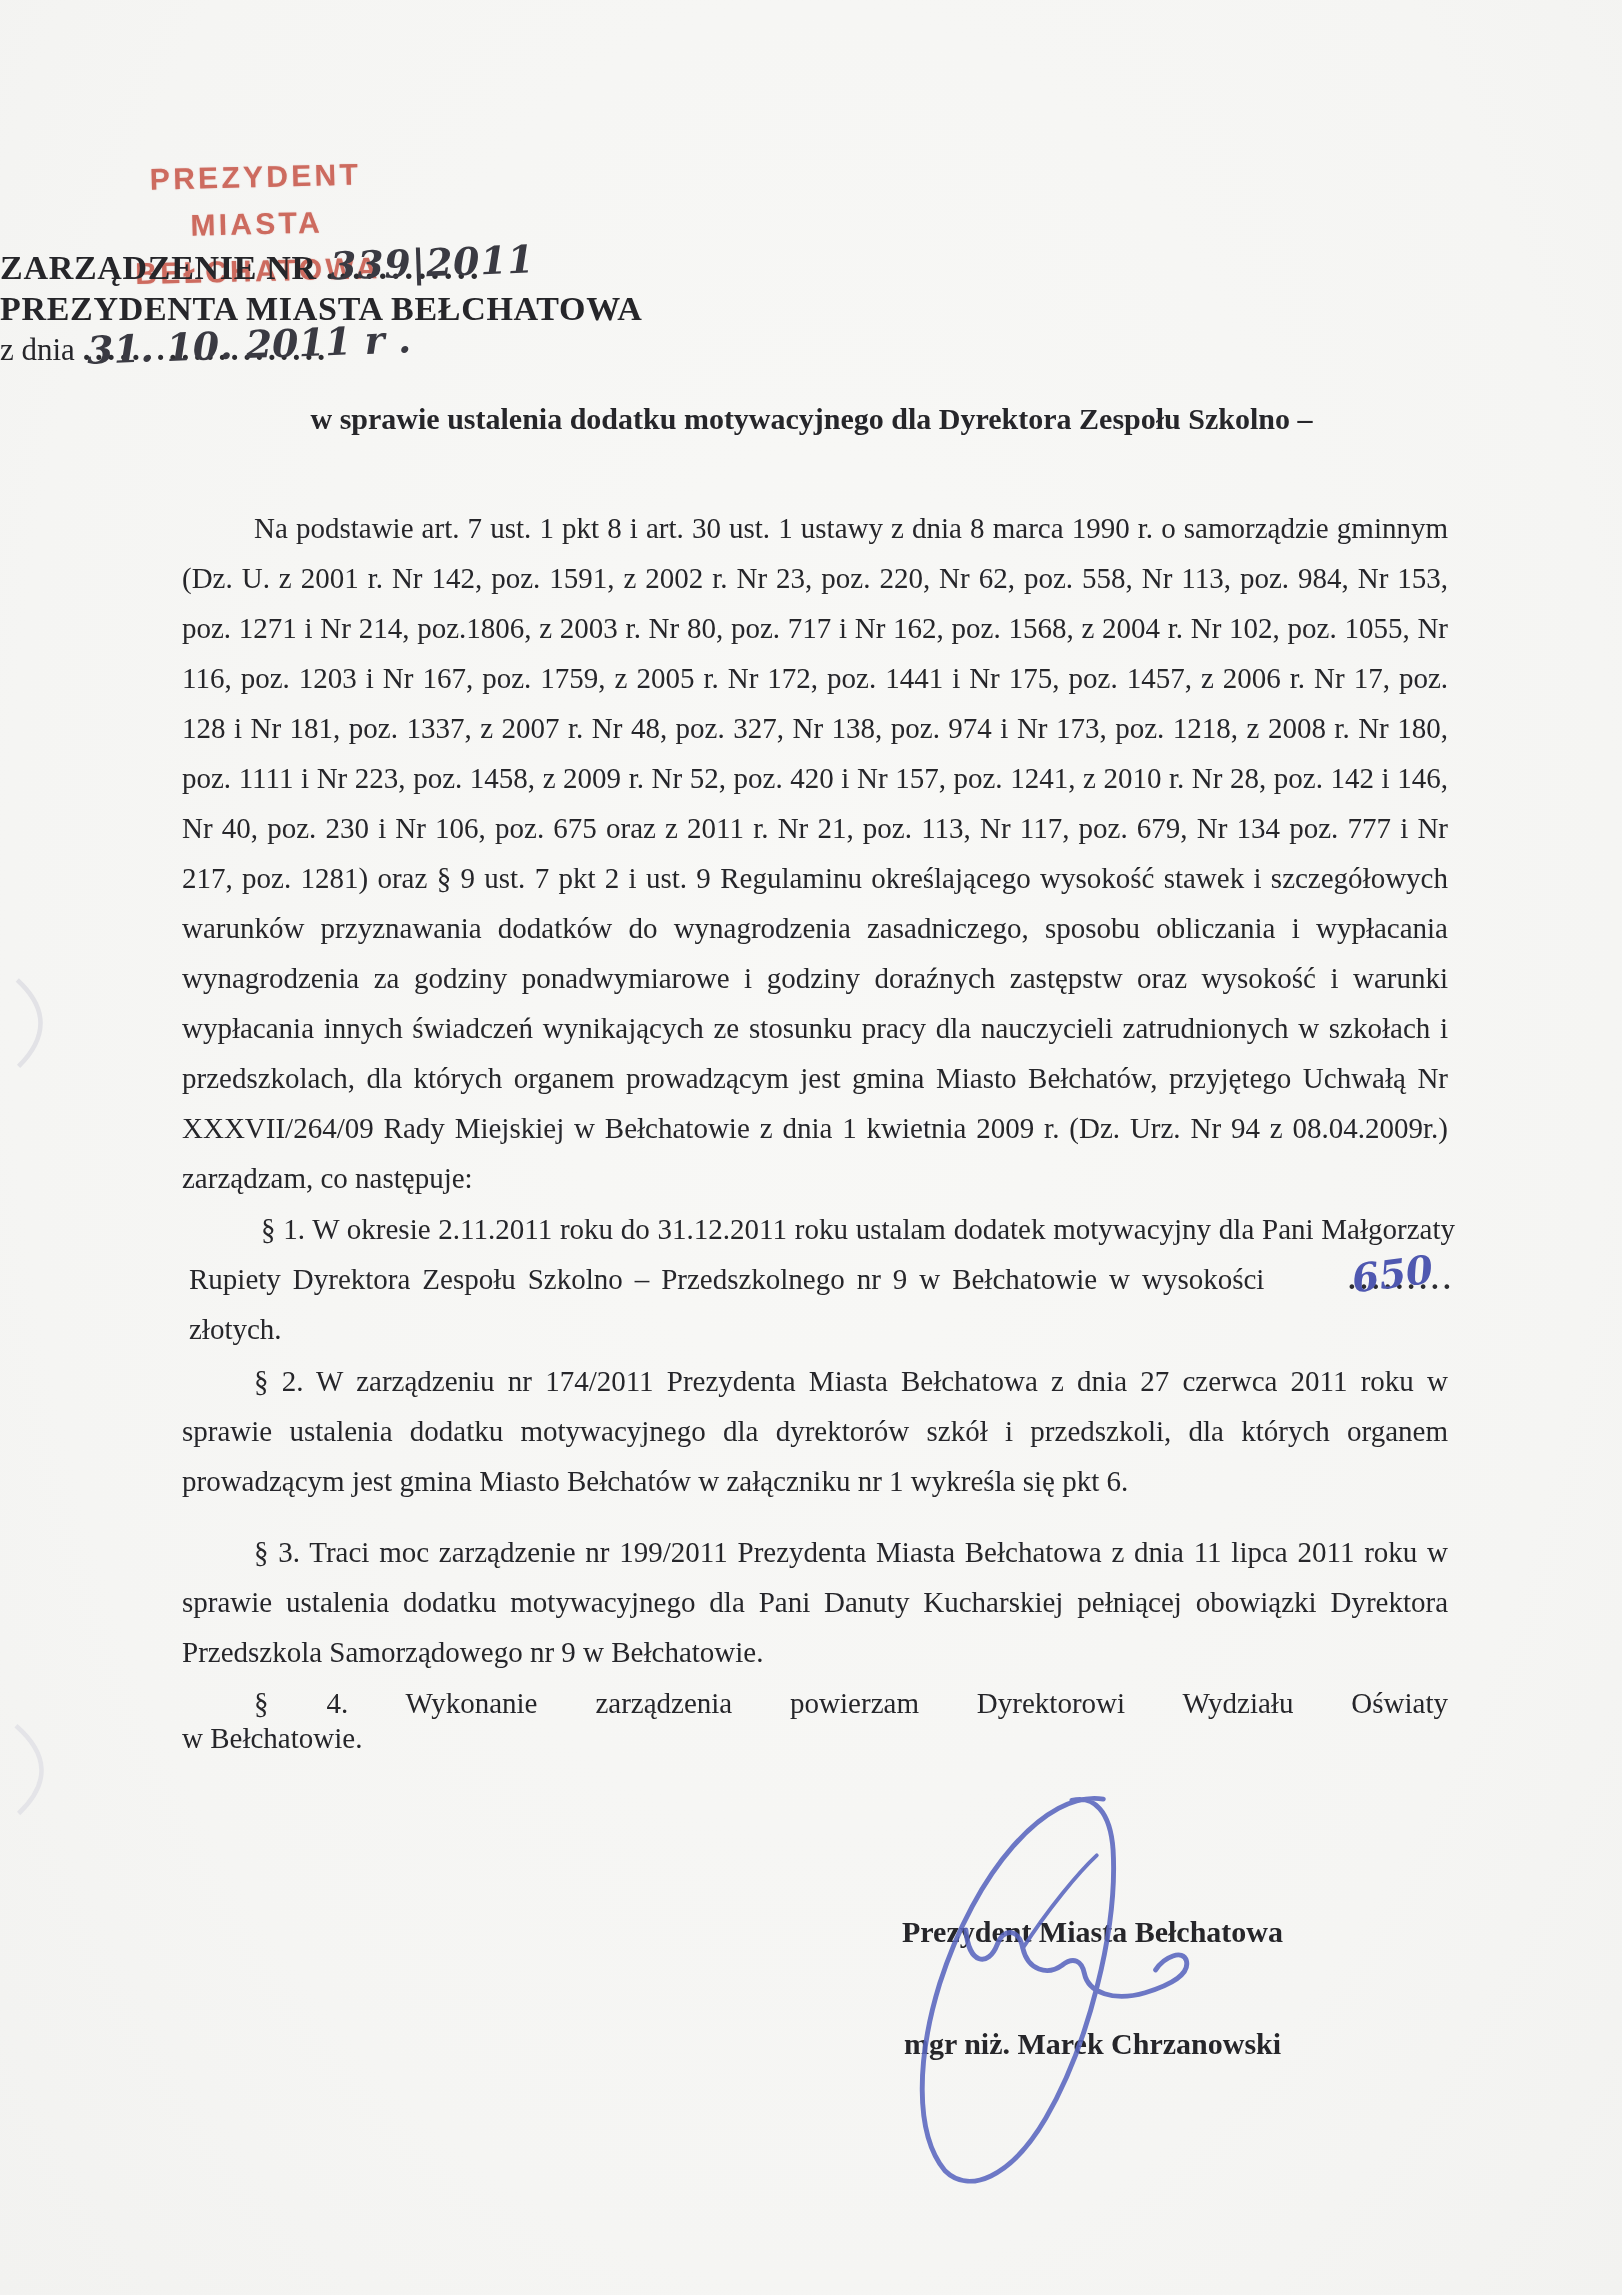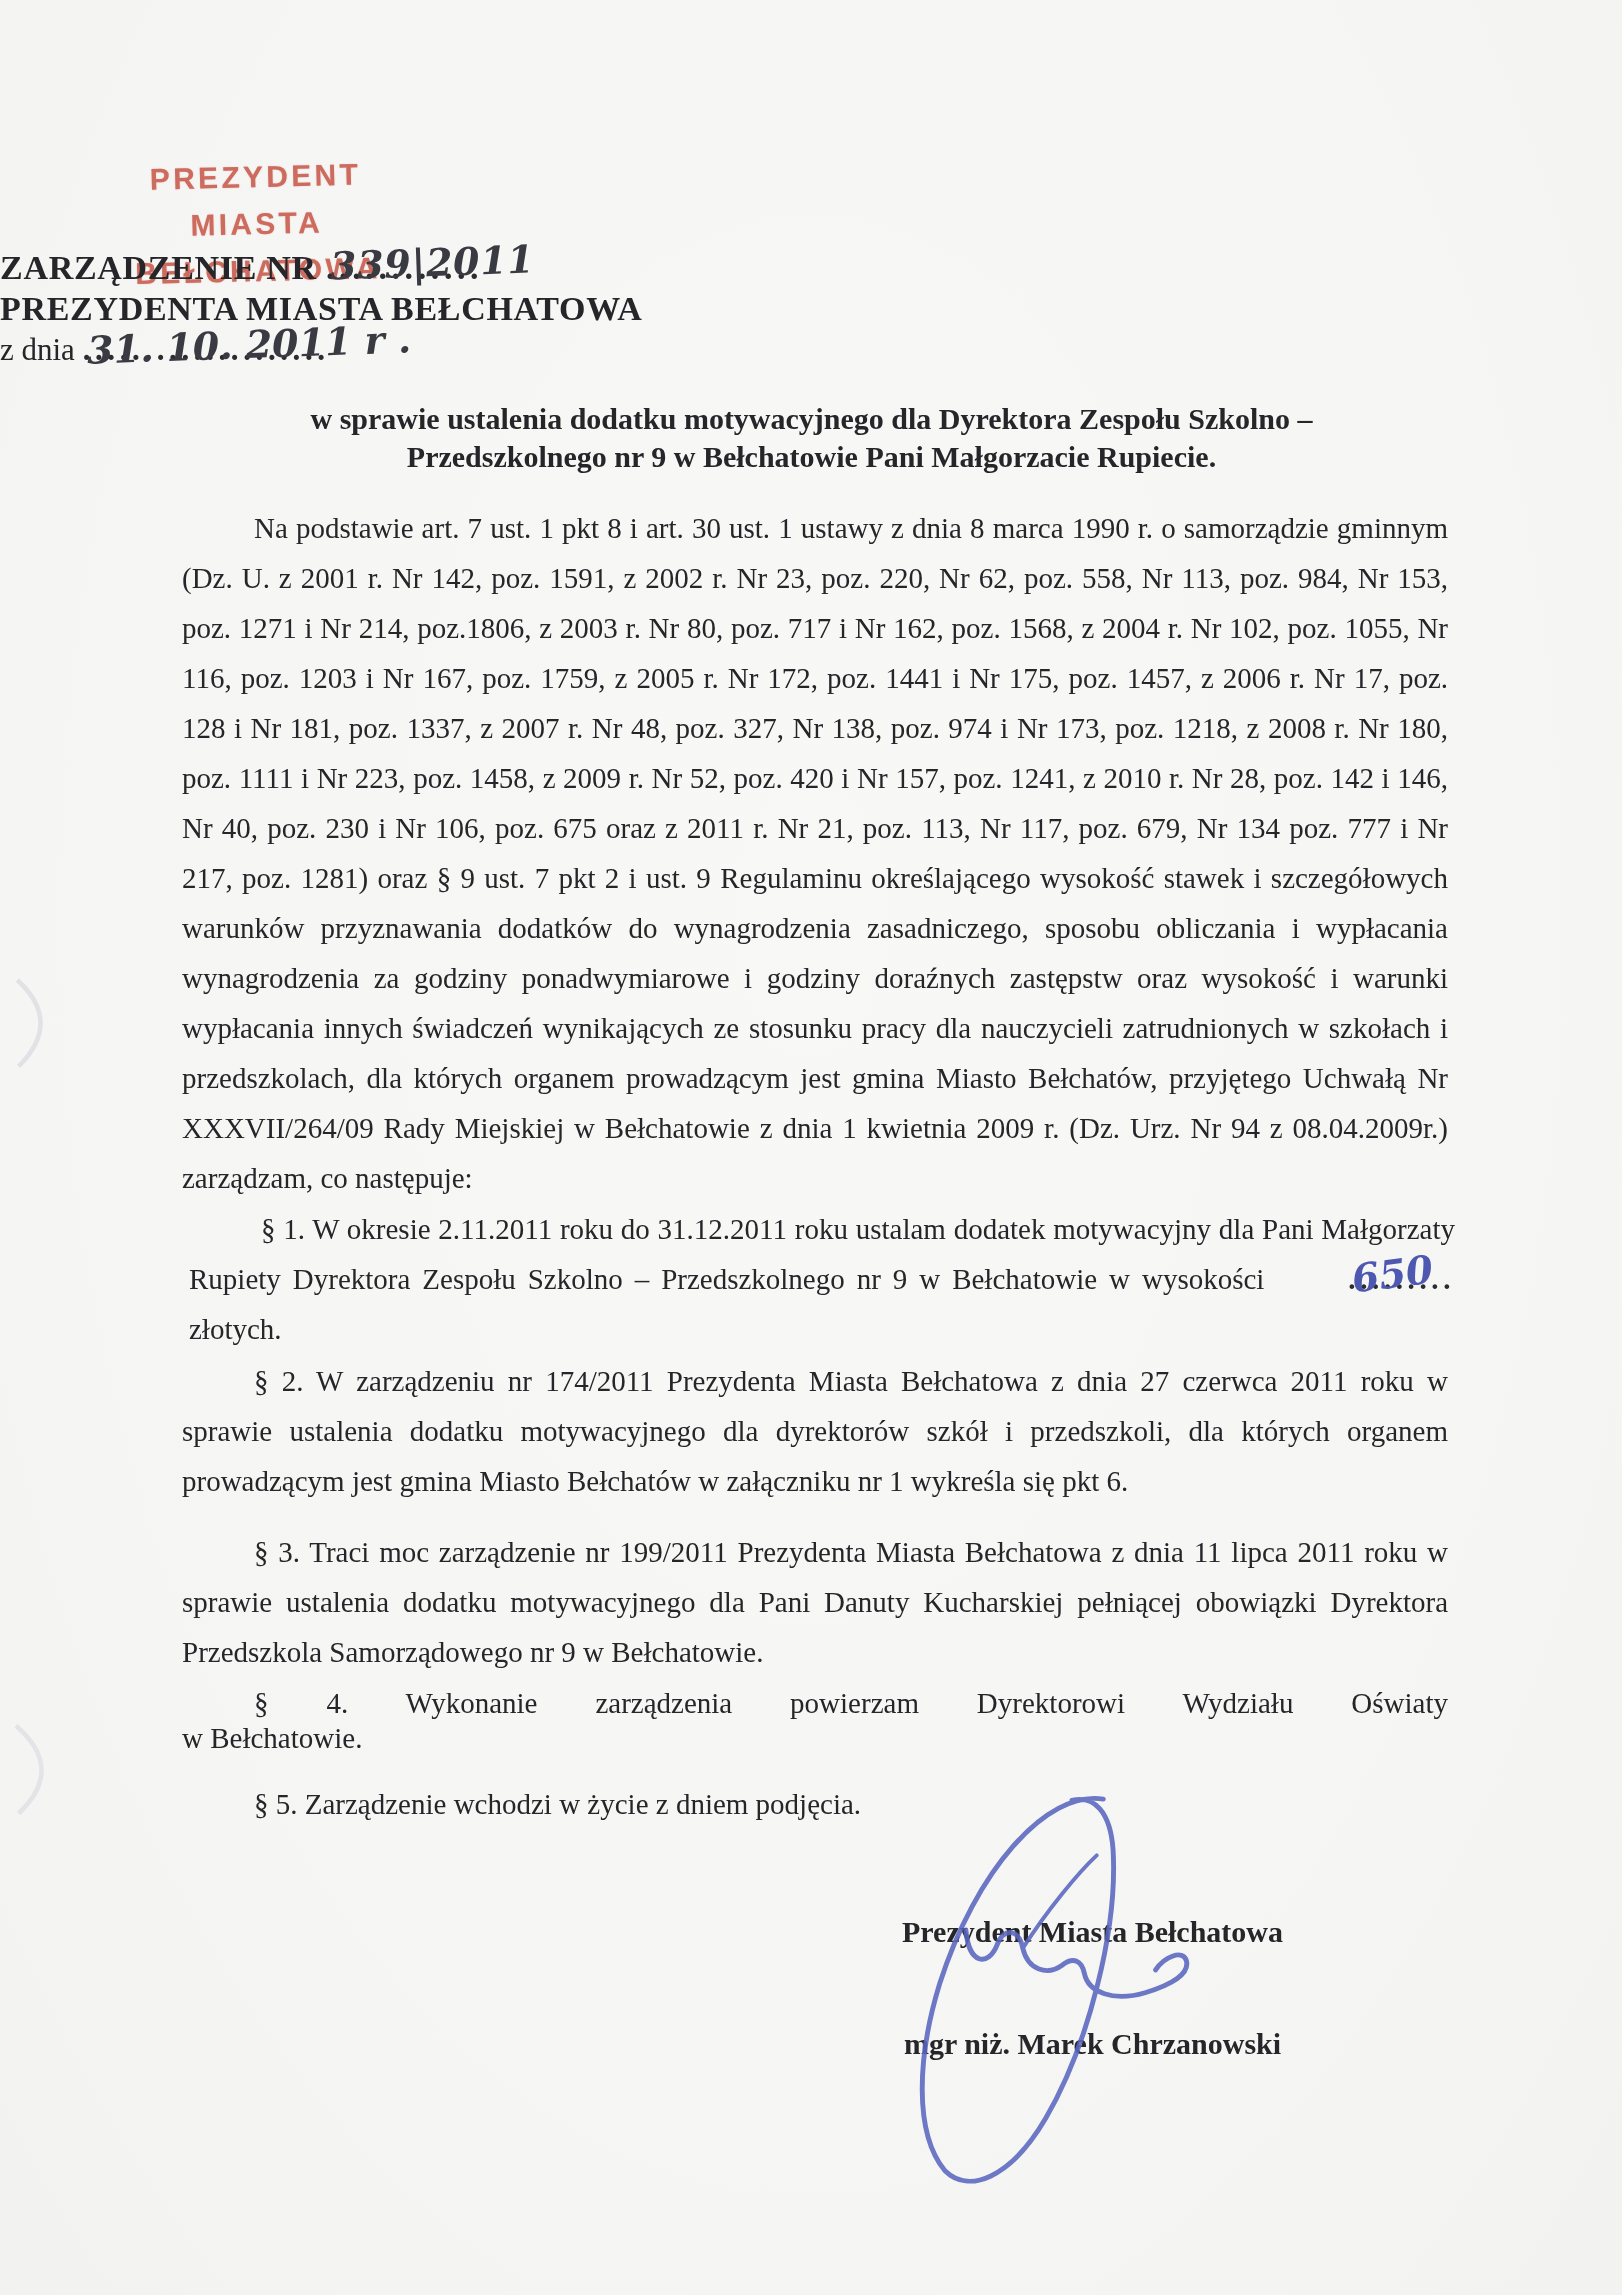--- a/index.html
+++ b/index.html
@@ -77,42 +77,40 @@
       <span>z dnia</span>
       <span class="fill">
         <span class="hw dark">31. 10. 2011 r .</span>
         <span class="dots">....................</span>
       </span>
     </div>
   </div>
 
   <div class="subject">
     <div>w sprawie ustalenia dodatku motywacyjnego dla Dyrektora Zespołu Szkolno –</div>
-    <div>Przedszkolnego nr 9 w Bełchatowie Pani Małgorzacie Rupiecie.</div>
   </div>
 
   <div class="bodytext preamble">Na podstawie art. 7 ust. 1 pkt 8 i art. 30 ust. 1 ustawy z dnia 8 marca 1990 r. o samorządzie gminnym (Dz. U. z 2001 r. Nr 142, poz. 1591, z 2002 r. Nr 23, poz. 220, Nr 62, poz. 558, Nr 113, poz. 984, Nr 153, poz. 1271 i Nr 214, poz.1806, z 2003 r. Nr 80, poz. 717 i Nr 162, poz. 1568, z 2004 r. Nr 102, poz. 1055, Nr 116, poz. 1203 i Nr 167, poz. 1759, z 2005 r. Nr 172, poz. 1441 i Nr 175, poz. 1457, z 2006 r. Nr 17, poz. 128 i Nr 181, poz. 1337, z 2007 r. Nr 48, poz. 327, Nr 138, poz. 974 i Nr 173, poz. 1218, z 2008 r. Nr 180, poz. 1111 i Nr 223, poz. 1458, z 2009 r. Nr 52, poz. 420 i Nr 157, poz. 1241, z 2010 r. Nr 28, poz. 142 i 146, Nr 40, poz. 230 i Nr 106, poz. 675 oraz z 2011 r. Nr 21, poz. 113, Nr 117, poz. 679, Nr 134 poz. 777 i Nr 217, poz. 1281) oraz § 9 ust. 7 pkt 2 i ust. 9 Regulaminu określającego wysokość stawek i szczegółowych warunków przyznawania dodatków do wynagrodzenia zasadniczego, sposobu obliczania i wypłacania wynagrodzenia za godziny ponadwymiarowe i godziny doraźnych zastępstw oraz wysokość i warunki wypłacania innych świadczeń wynikających ze stosunku pracy dla nauczycieli zatrudnionych w szkołach i przedszkolach, dla których organem prowadzącym jest gmina Miasto Bełchatów, przyjętego Uchwałą Nr XXXVII/264/09 Rady Miejskiej w Bełchatowie z dnia 1 kwietnia 2009 r. (Dz. Urz. Nr 94 z 08.04.2009r.) zarządzam, co następuje:</div>
 
   <div class="bodytext par1">
     <span>§ 1. W okresie 2.11.2011 roku do 31.12.2011 roku ustalam dodatek motywacyjny dla Pani Małgorzaty Rupiety Dyrektora Zespołu Szkolno – Przedszkolnego nr 9 w Bełchatowie w wysokości</span>
     <span class="fill">
       <span class="hw blue">650</span>
       <span class="dots">.........</span>
     </span>
     <span> złotych.</span>
   </div>
 
   <div class="bodytext par2">§ 2. W zarządzeniu nr 174/2011 Prezydenta Miasta Bełchatowa z dnia 27 czerwca 2011 roku w sprawie ustalenia dodatku motywacyjnego dla dyrektorów szkół i przedszkoli, dla których organem prowadzącym jest gmina Miasto Bełchatów w załączniku nr 1 wykreśla się pkt 6.</div>
 
   <div class="bodytext par3">§ 3. Traci moc zarządzenie nr 199/2011 Prezydenta Miasta Bełchatowa z dnia 11 lipca 2011 roku w sprawie ustalenia dodatku motywacyjnego dla Pani Danuty Kucharskiej pełniącej obowiązki Dyrektora Przedszkola Samorządowego nr 9 w Bełchatowie.</div>
 
   <div class="bodytext par4-l1">§ 4. Wykonanie zarządzenia powierzam Dyrektorowi Wydziału Oświaty</div>
   <div class="bodytext par4-l2">w Bełchatowie.</div>
 
-  <div class="bodytext par5">§ 5. Zarządzenie wchodzi w życie z dniem podjęcia.</div>
 
   <div class="sig-block sig-role">Prezydent Miasta Bełchatowa</div>
   <div class="sig-block sig-name">mgr niż. Marek Chrzanowski</div>
 
   <svg class="ink-layer" viewBox="0 0 2480 3508">
 
     <path d="M 26 1498 Q 96 1562 28 1630" fill="none" stroke="#e2e2e6" stroke-width="7"></path>
     <path d="M 24 2638 Q 100 2704 28 2772" fill="none" stroke="#e4e4e8" stroke-width="7"></path>
 
     <g stroke="#5a66bf" stroke-width="7.5" fill="none" stroke-linecap="round" stroke-linejoin="round" opacity="0.88">

